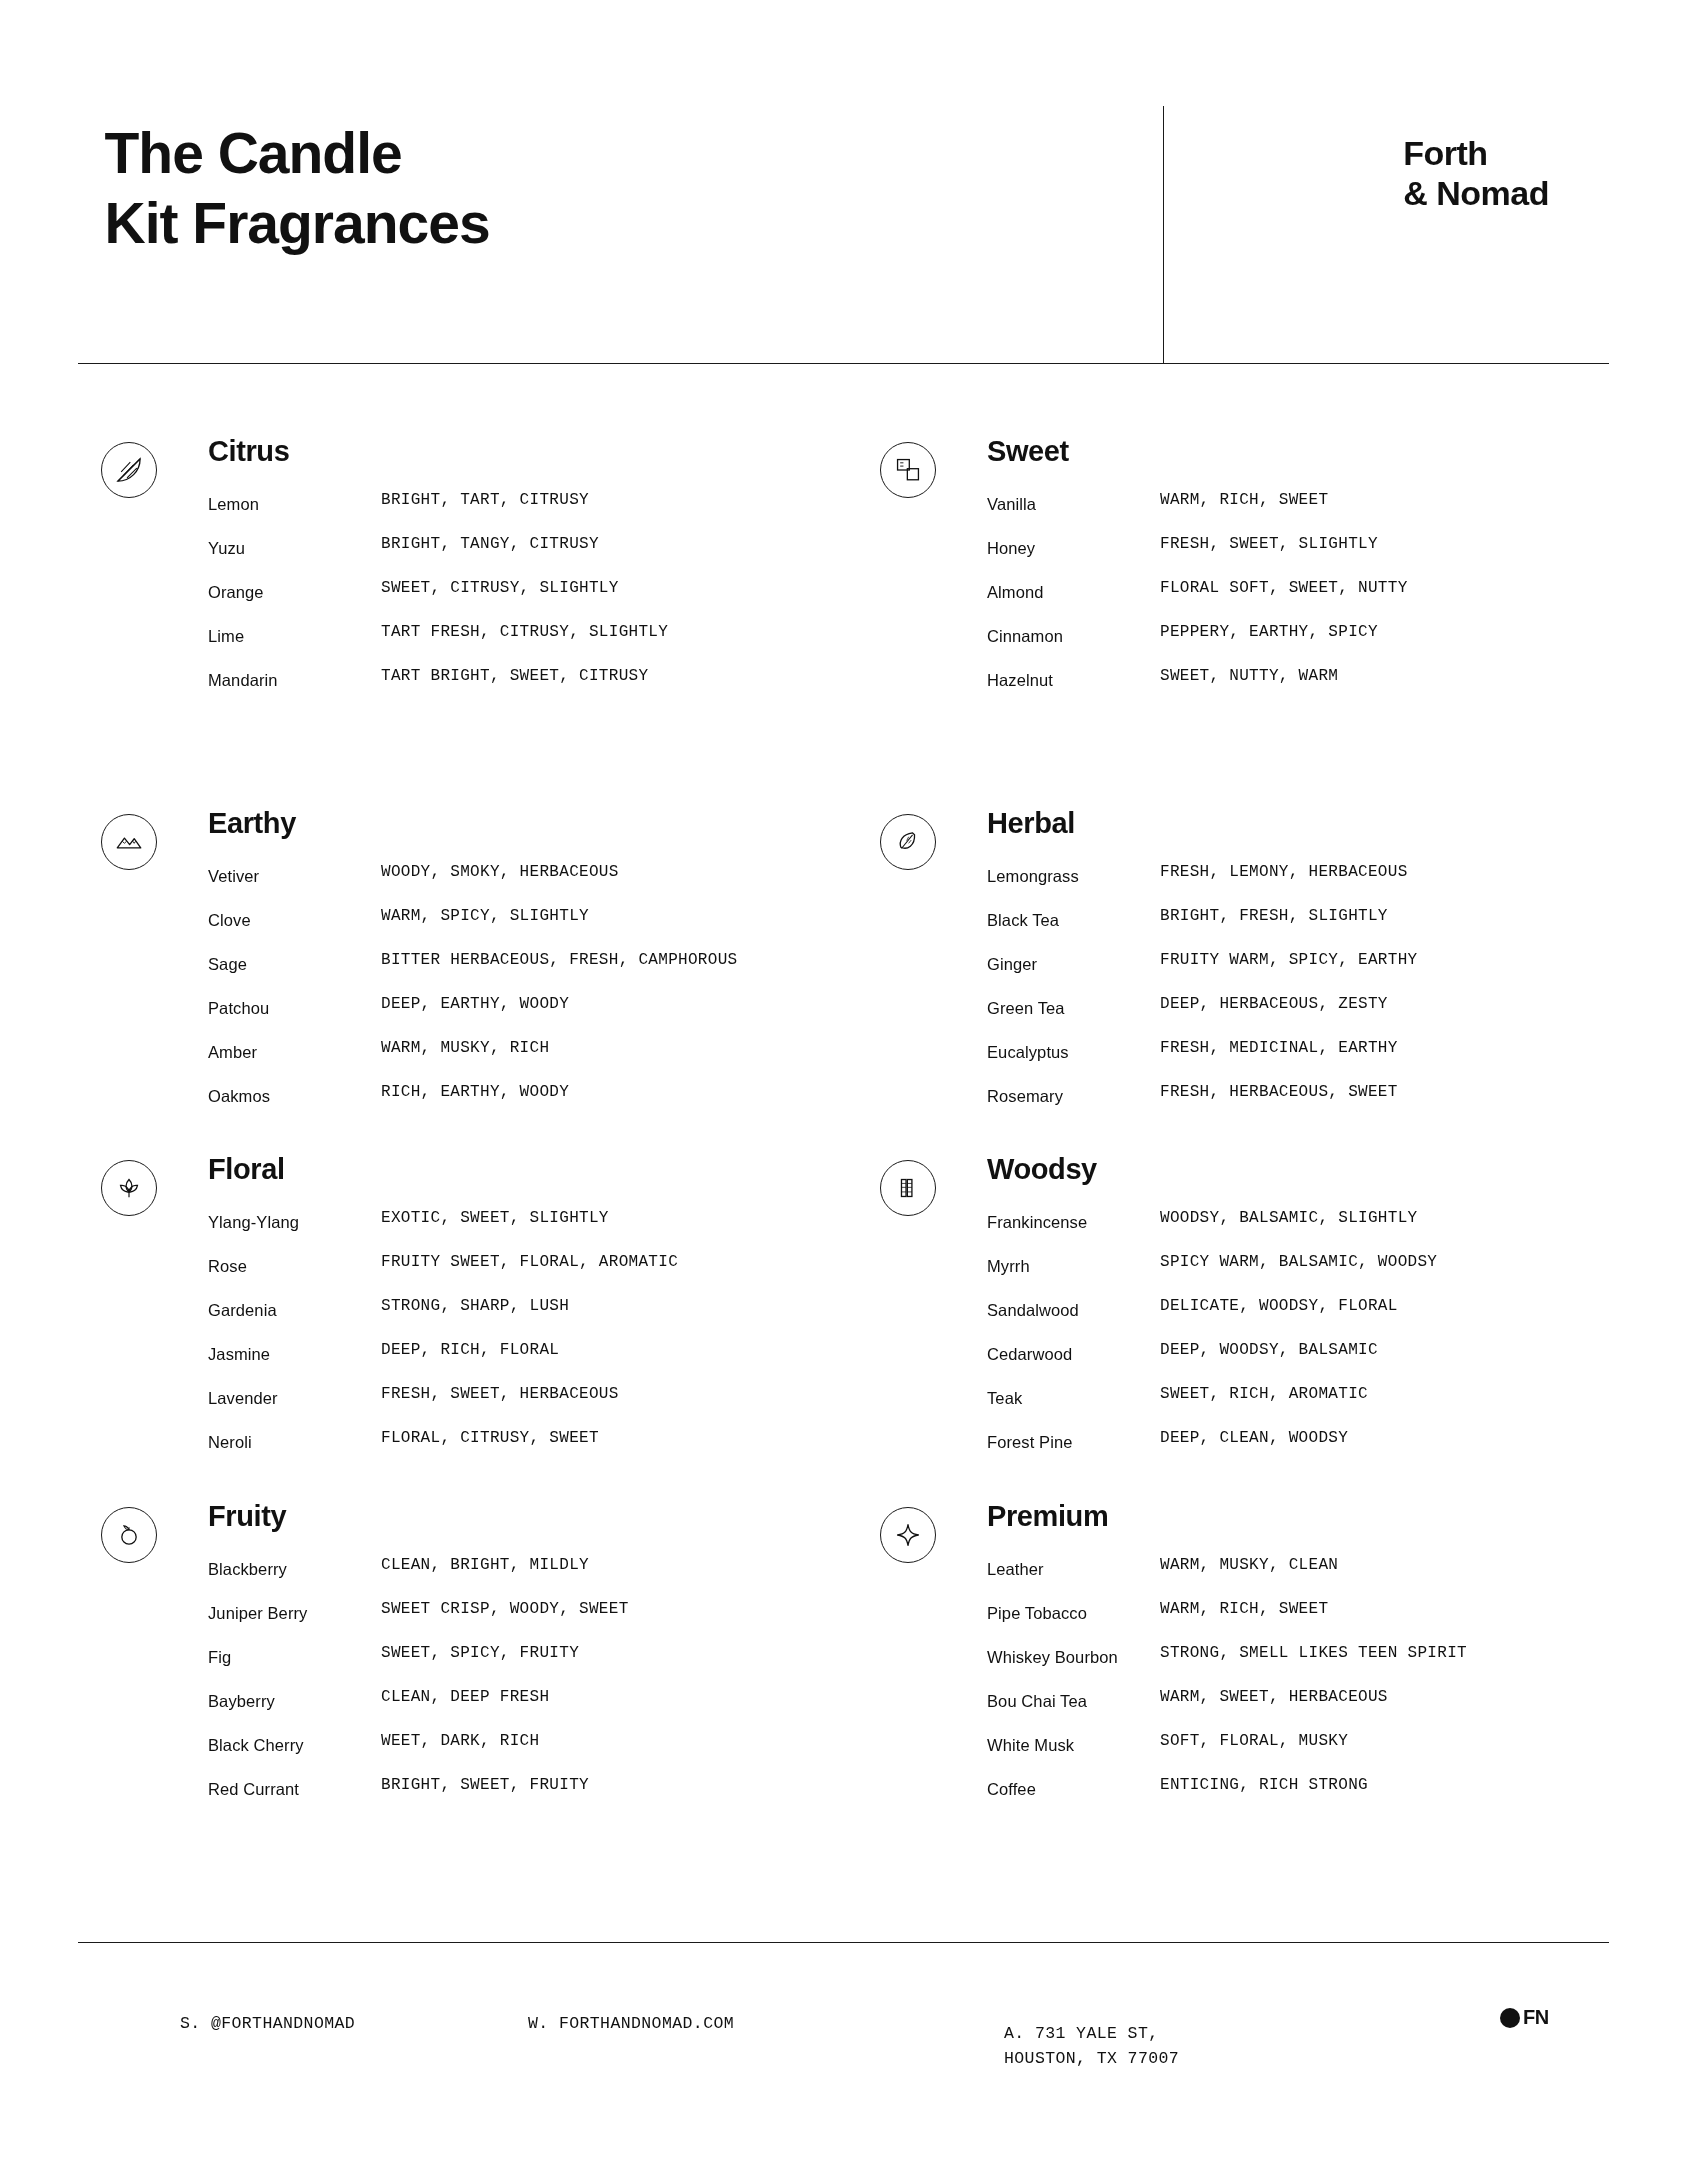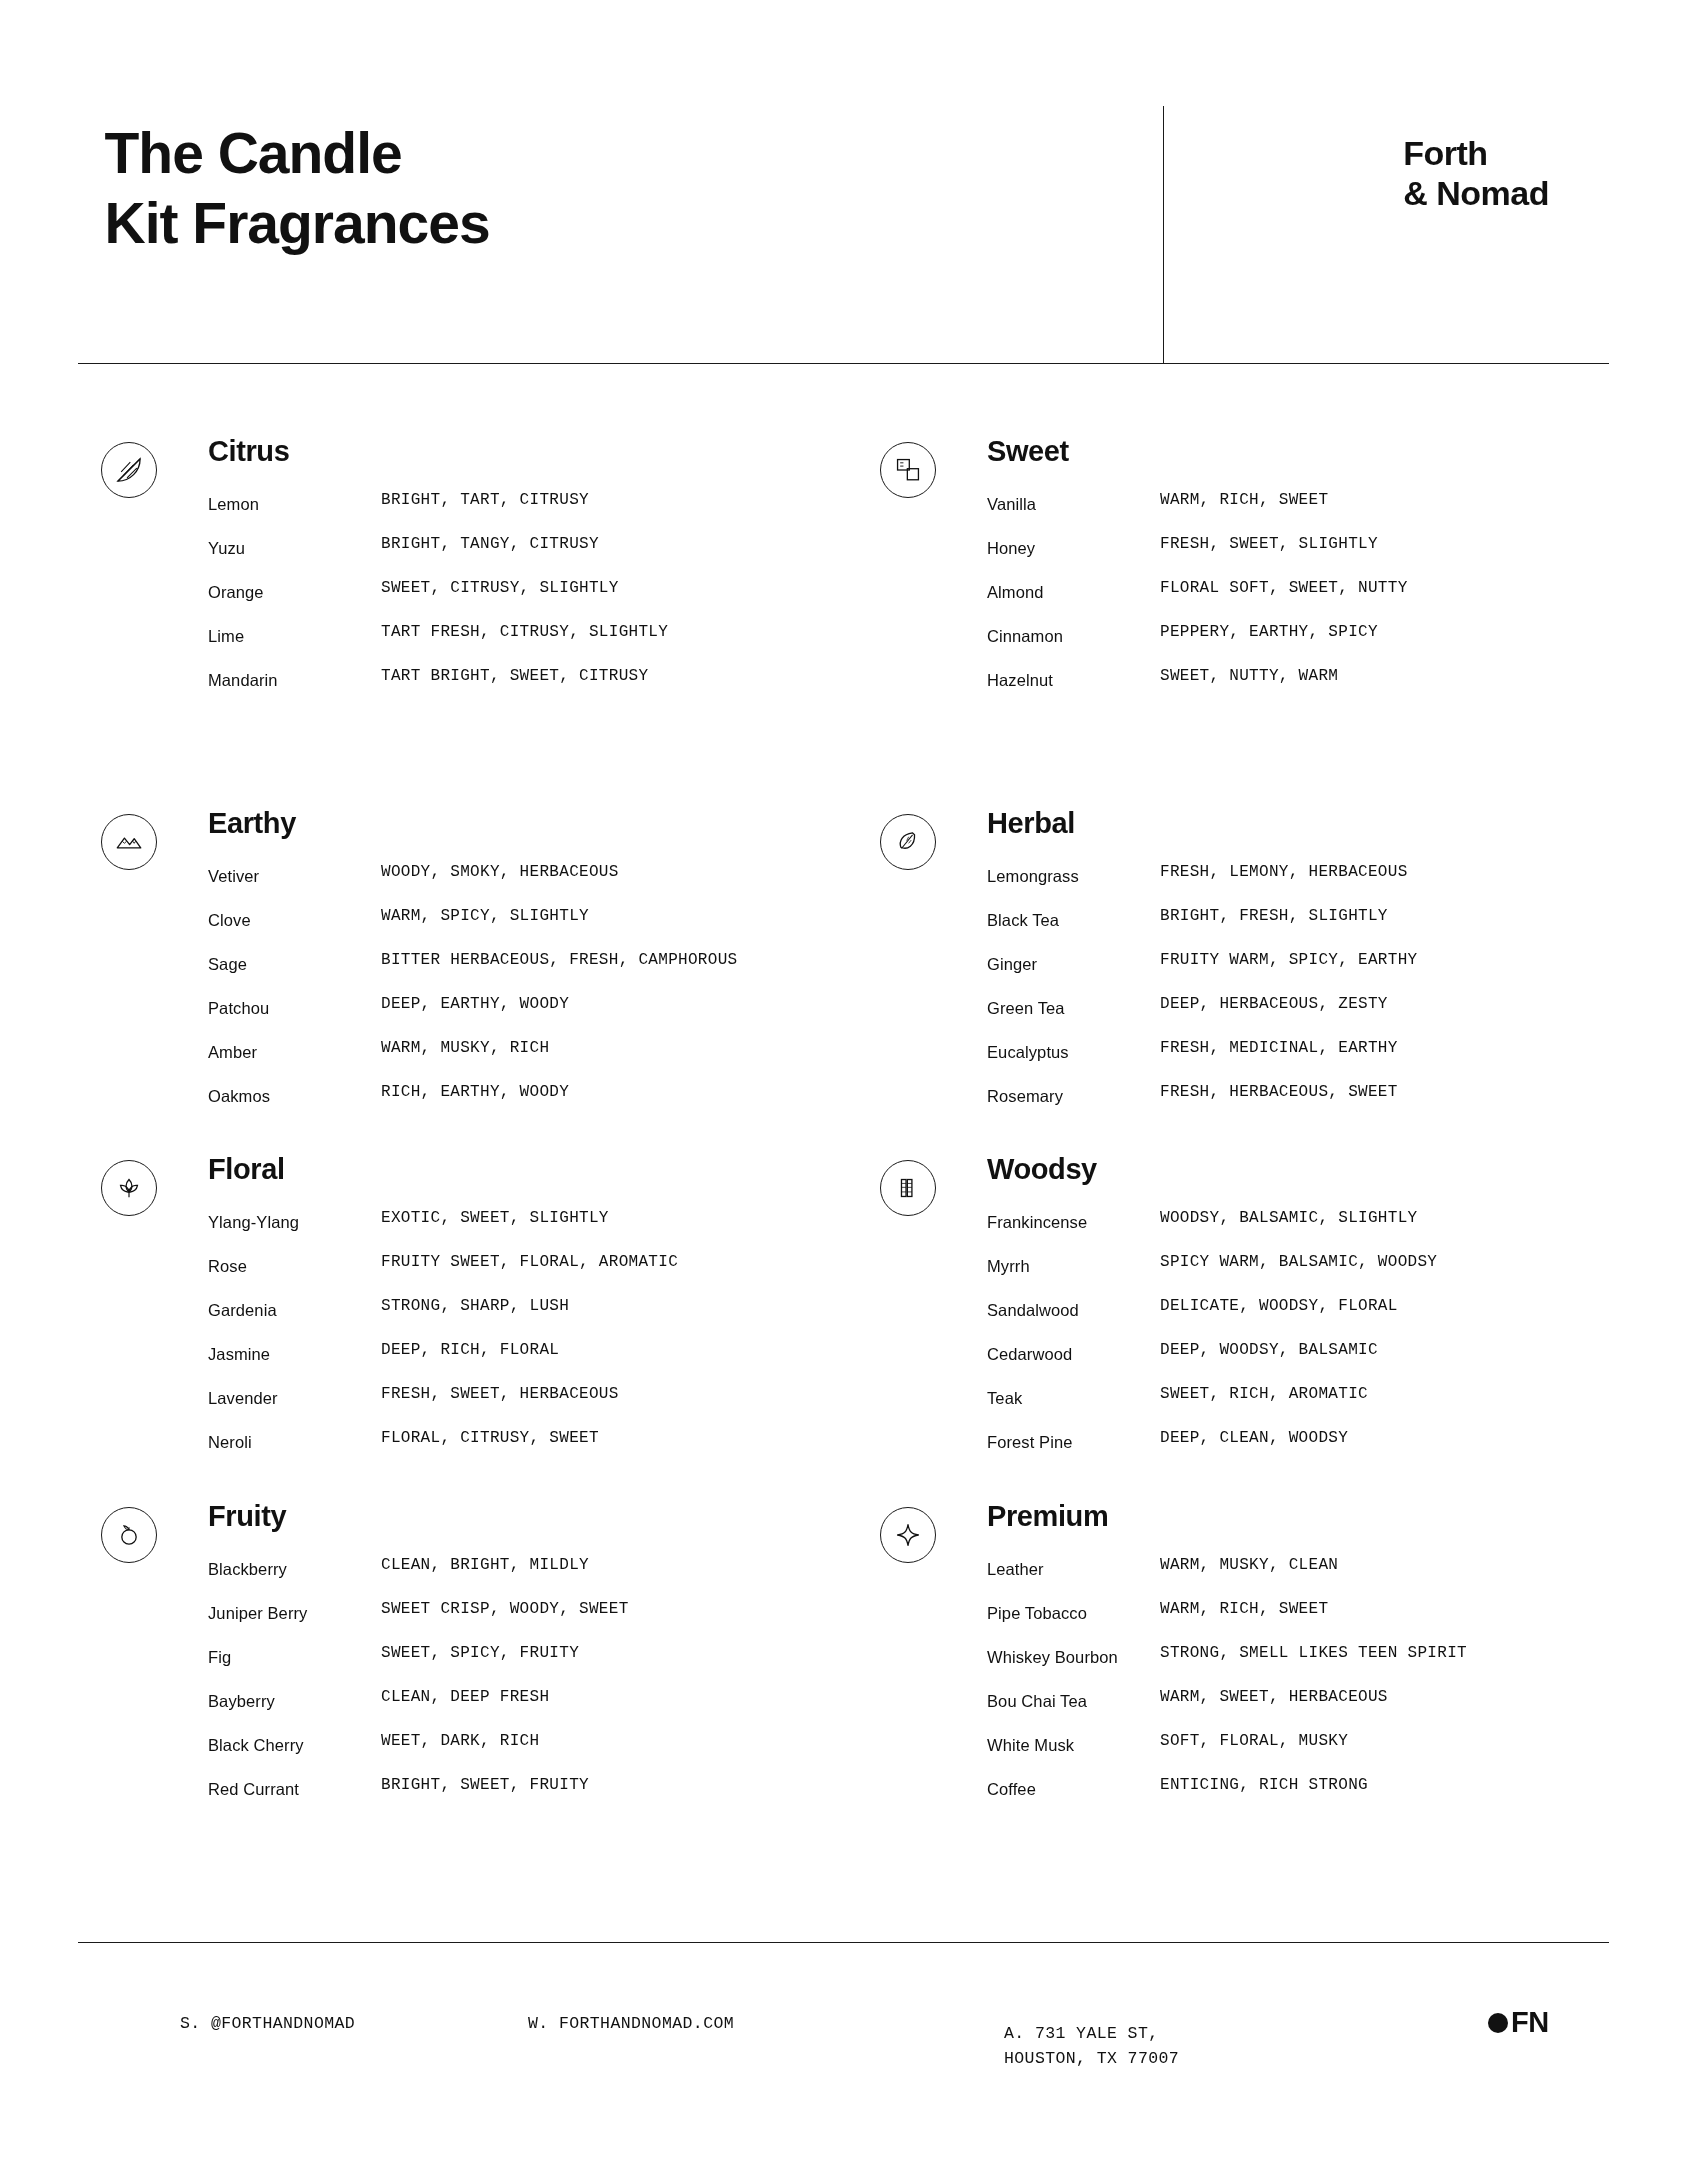--- a/index.html
+++ b/index.html
@@ -145,21 +145,21 @@
     height: 119px;
     font-family: "Liberation Mono", monospace;
     font-size: 16.5px;
     letter-spacing: 0.4px;
   }
   .f-social { position: absolute; left: 102px; top: 36px; text-align: right; }
   .f-web    { position: absolute; left: 450px; top: 36px; }
   .f-addr   { position: absolute; left: 926px; top: 44px; line-height: 1.5; white-space: pre-line; }
   .f-logo   { position: absolute; right: 60px; top: 28px; display: flex; align-items: center; gap: 2.6px; }
   .f-dot    { width: 20px; height: 20px; border-radius: 50%; background: #111; display: inline-block; }
-  .f-fn     { font-family: "Liberation Sans", sans-serif; font-size: 29px; font-weight: 700; letter-spacing: -0.3px; }
+  .f-fn     { font-family: "Liberation Sans", sans-serif; font-size: 20px; font-weight: 700; letter-spacing: -0.3px; }
 </style>
 </head>
 <body>
 
 <div class="page">
 
   <div class="header">
     <div class="title">The Candle
 Kit Fragrances</div>
     <div class="header-divider-v"></div>

